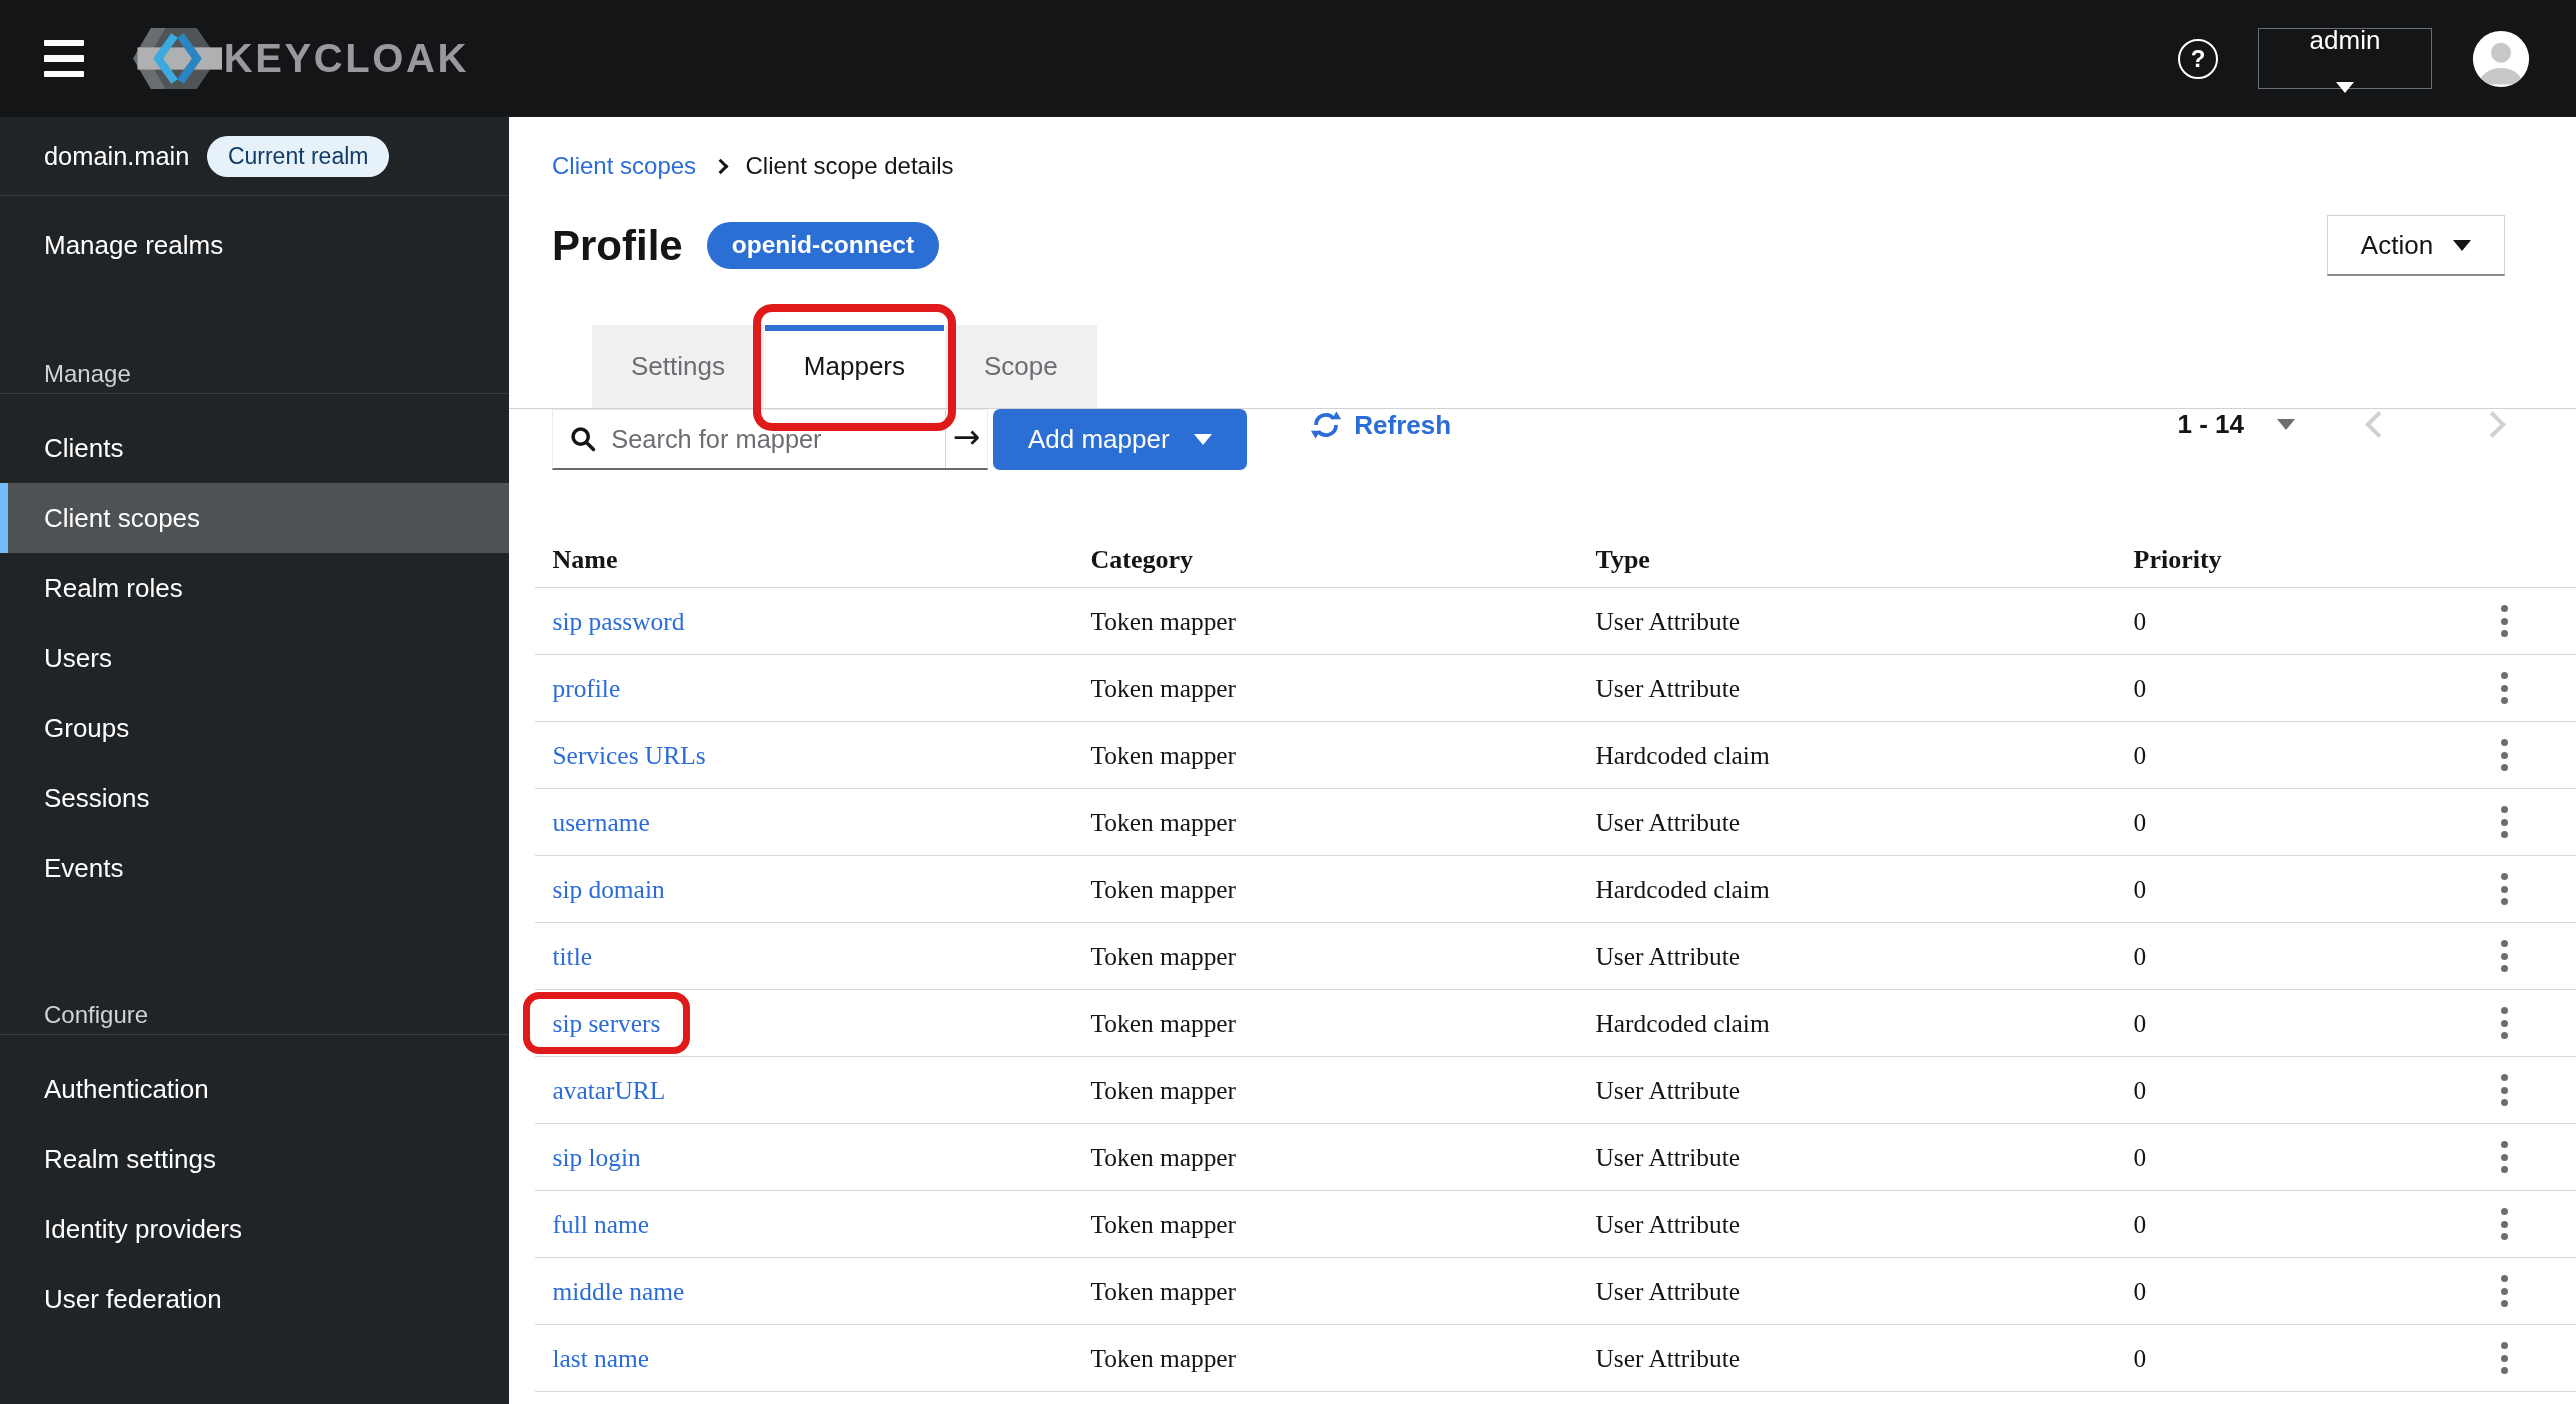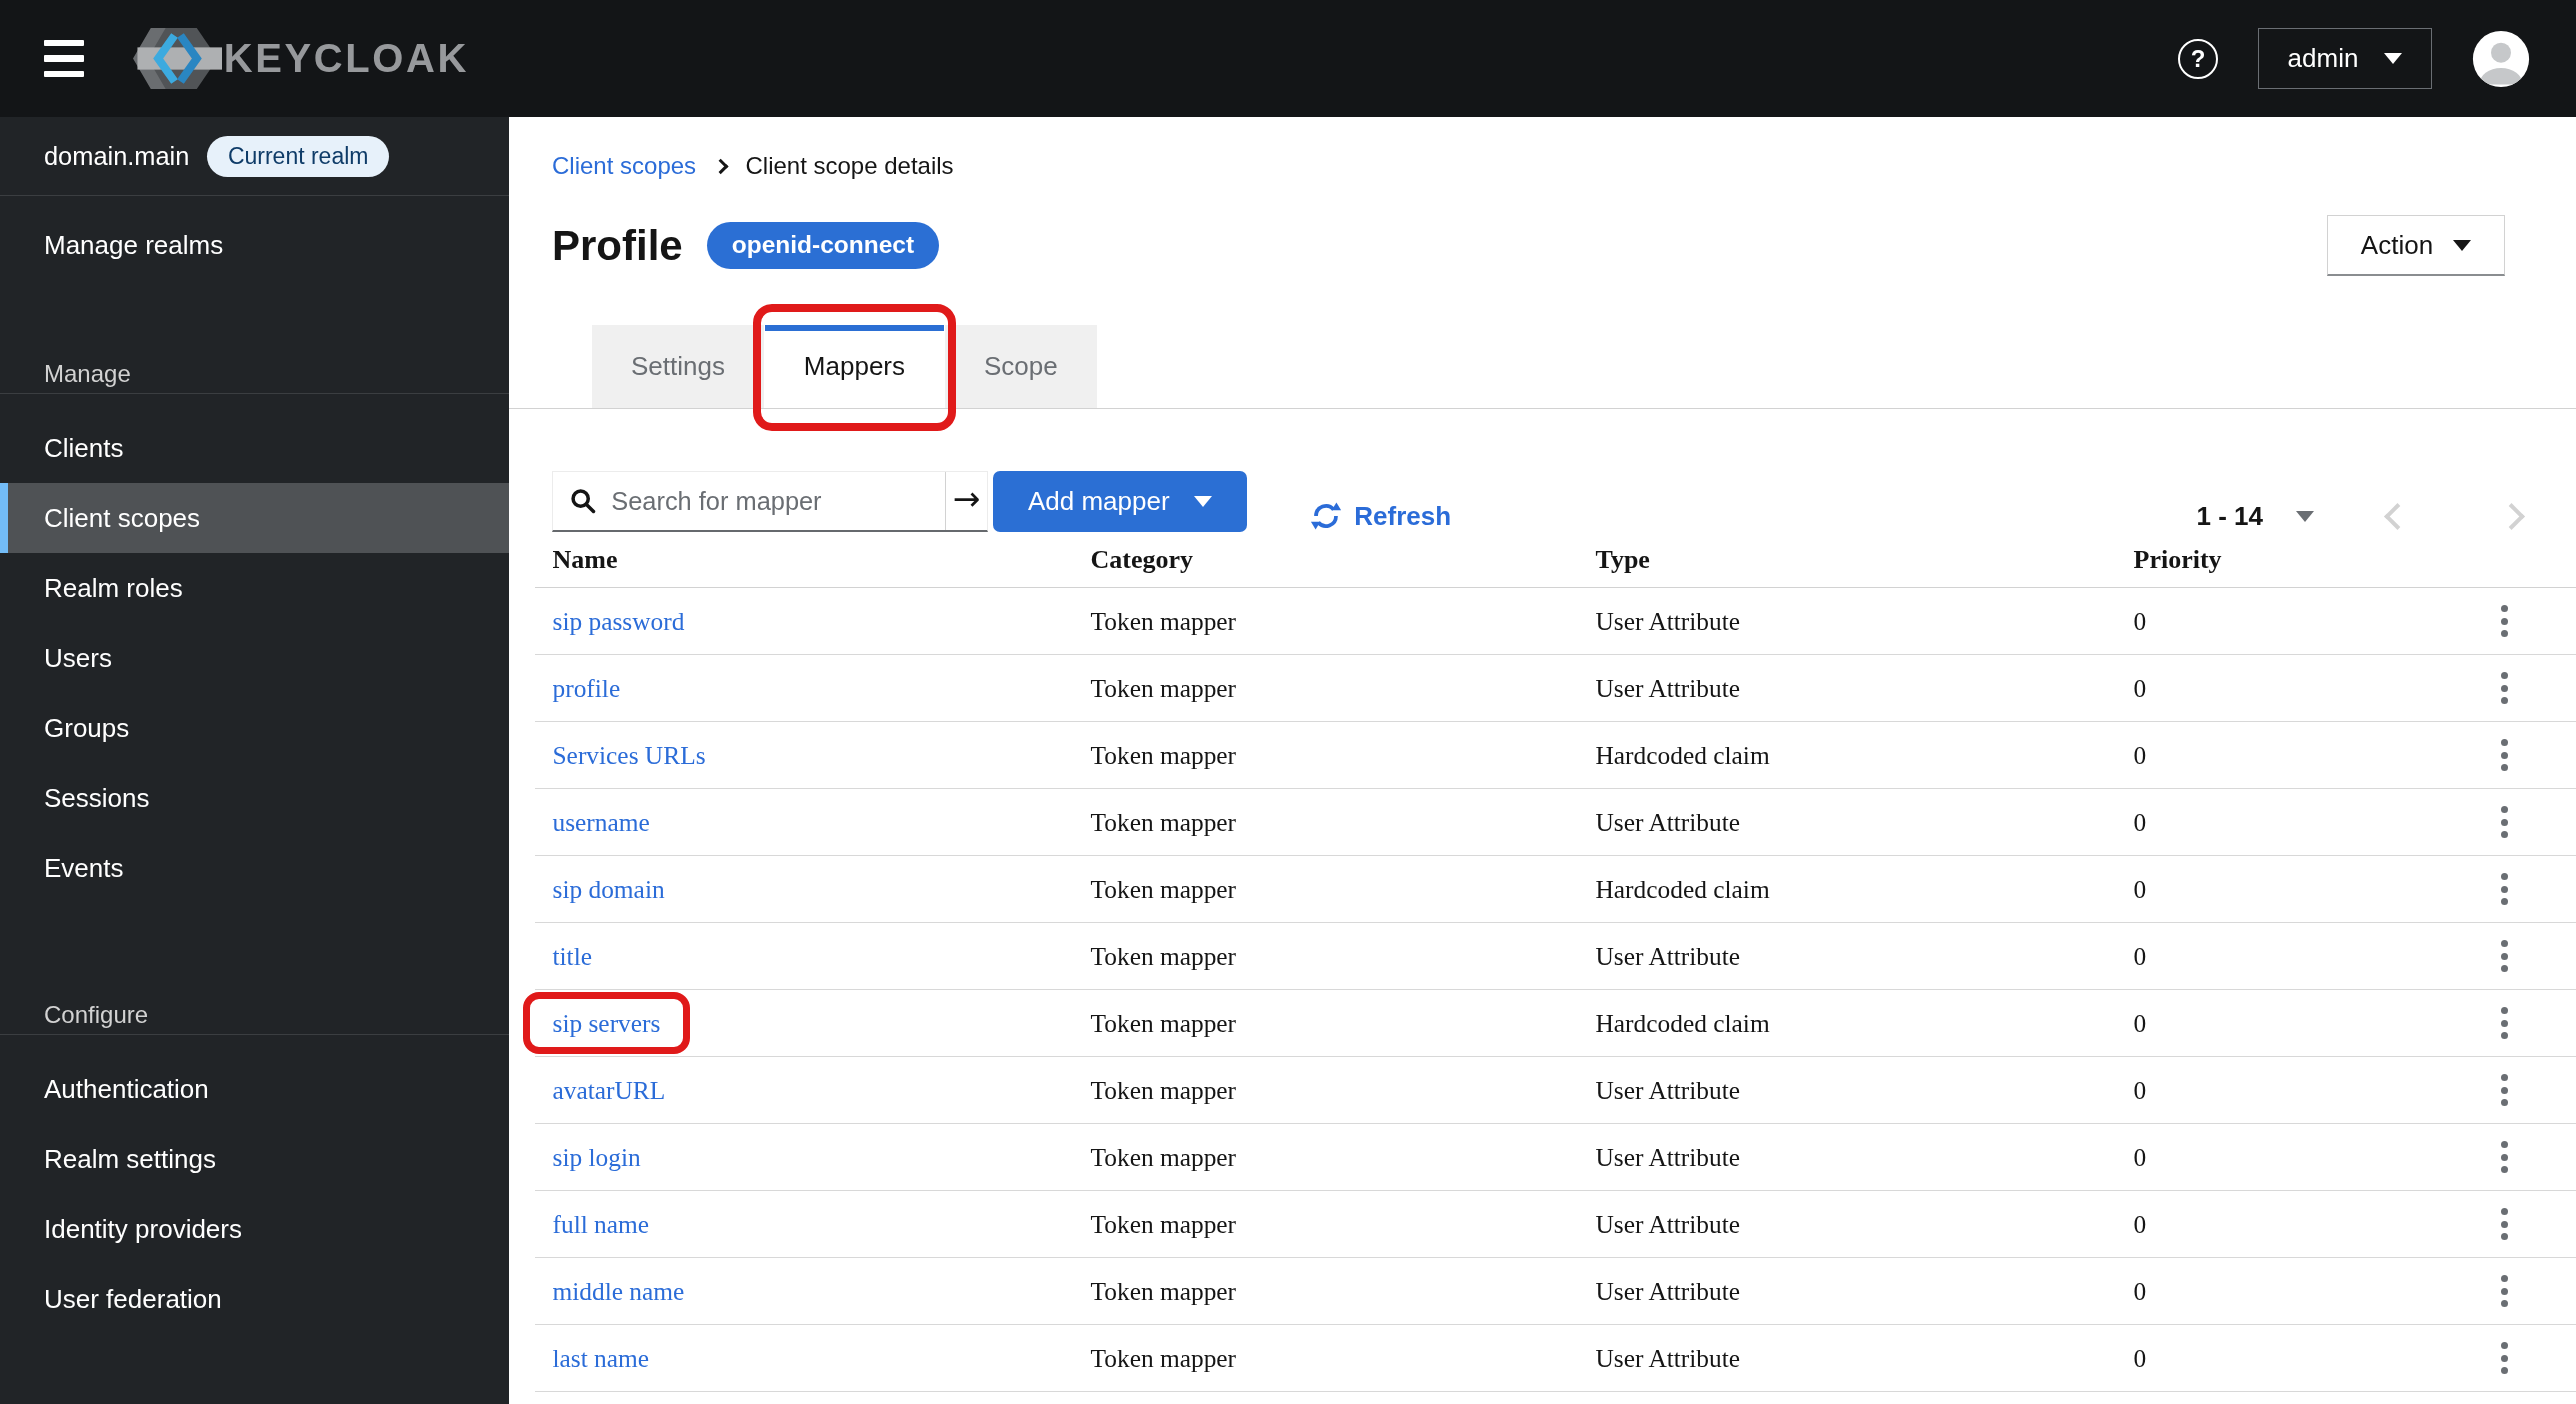--- a/index.html
+++ b/index.html
@@ -19,21 +19,21 @@
     background:var(--masthead); display:flex; align-items:center; }
   .hamburger { margin-left:44px; width:40px; display:flex; flex-direction:column; gap:9.6px; cursor:pointer; }
   .hamburger i { display:block; height:6.1px; background:#fff; border-radius:0.9px; }
   .brand { margin-left:49px; display:flex; align-items:center; gap:1.8px; }
   .brand svg { width:89px; height:75px; }
   .brand-text { font-size:40px; font-weight:700; letter-spacing:2.6px; color:#97999c; }
   .masthead-right { margin-left:auto; display:flex; align-items:center; margin-right:46px; gap:40px; }
   .help-icon { width:40px; height:40px; border:2.6px solid #fff; border-radius:50%;
     color:#fff; font-size:24px; font-weight:700; display:flex; align-items:center; justify-content:center; cursor:pointer; }
   .user-menu { width:174px; height:61px; border:1.8px solid #6a6e73; display:flex; align-items:center;
-    justify-content:center; gap:26px; color:#fff; font-size:26px; cursor:pointer; }
+    justify-content:center; gap:26px; color:#fff; font-size:26px; cursor:pointer;flex-direction:column; }
   .caret-down { width:0; height:0; border-left:9.6px solid transparent; border-right:9.6px solid transparent;
     border-top:11.4px solid currentColor; }
   .avatar { width:58px; height:58px; }
 
   
   .sidebar { position:absolute; top:117px; left:0; width:509px; height:1287px;
     background:var(--sidebar); color:#fff; }
   .realm-row { height:79px; display:flex; align-items:center; gap:17.5px; padding-left:44px;
     border-bottom:1.8px solid #3b3e41; cursor:pointer; }
   .realm-name { font-size:25.4px; }
@@ -69,21 +69,21 @@
     justify-content:center; gap:20px; font-size:26px; color:#151515; cursor:pointer; }
 
   .tabs { margin-top:49px; padding-left:83px; display:flex; border-bottom:1.8px solid #d2d2d2; height:84px; }
   .tab { padding:0 39px; background:#f0f0f0; color:var(--muted); font-size:26px;
     display:flex; align-items:center; margin-right:0.9px; cursor:pointer; position:relative; }
   .tab.active { background:#fff; color:#151515; }
   .tab.active::before { content:""; position:absolute; top:0; left:0; right:0; height:6.1px; background:var(--accent); }
   .tab .red-box { position:absolute; left:-12.3px; right:-12.3px; top:-21px; bottom:-23px;
     border:8px solid var(--annotation); border-radius:19px; pointer-events:none; z-index:3; }
 
-  .toolbar { height:123px; display:flex; align-items:flex-end; padding:0 32px 0 43px; }
+  .toolbar { height:123px; display:flex; align-items:flex-start; padding:0 51px 0 43px; }
   .search-group { width:436px; height:61px; display:flex; background:#fff;
     border:0.9px solid #ececec; border-bottom:2.6px solid #66696d; }
   .search-box { flex:1; display:flex; align-items:center; padding-left:16px; gap:12.3px; }
   .search-box svg { width:28px; height:28px; flex:none; }
   .search-box input { border:none; outline:none; flex:1; min-width:0; font-size:25.4px;
     font-family:inherit; color:#151515; background:transparent; }
   .search-box input::placeholder { color:var(--muted); }
   .search-arrow-btn { width:68px; border:none; border-left:1.8px solid #d2d2d2; background:#fff;
     font-size:33px; color:#151515; cursor:pointer; display:flex; align-items:center; justify-content:center;
     font-family:"DejaVu Sans",sans-serif; padding-bottom:5.3px; }

